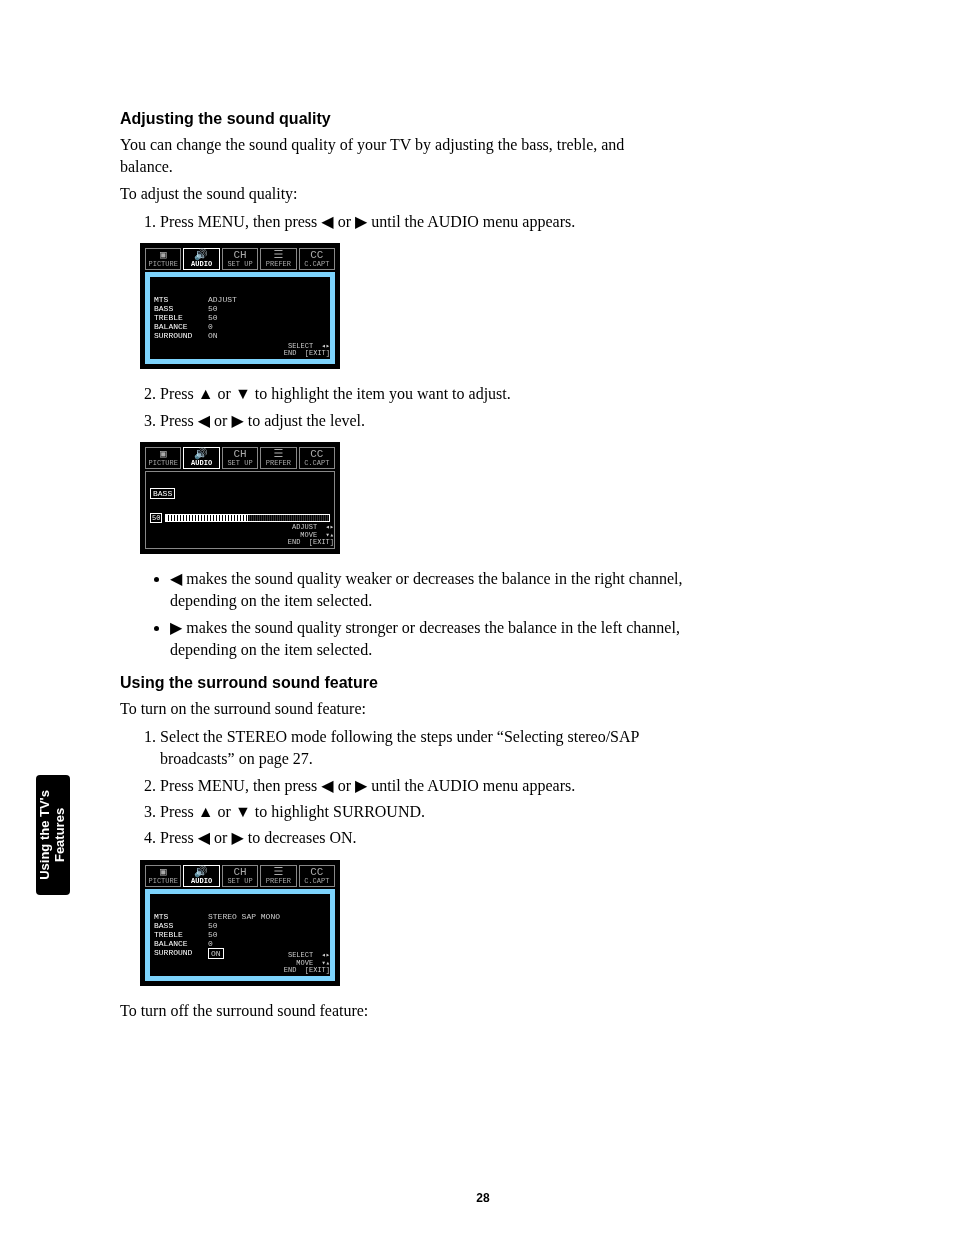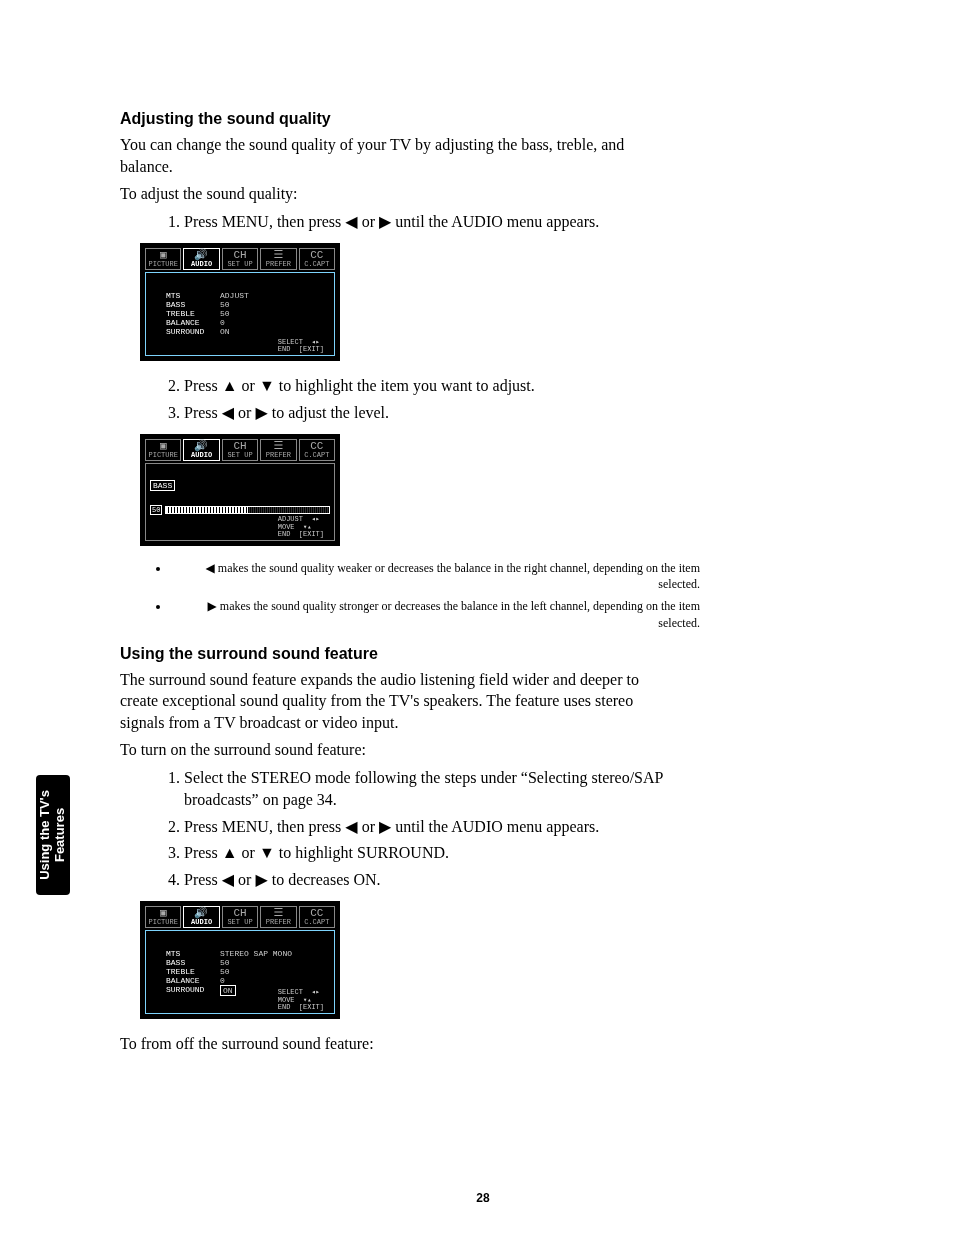--- a/index.html
+++ b/index.html
@@ -55,33 +55,31 @@
   }
   ol.steps {
     margin: 0 0 10px 0;
     padding-left: 40px;
     max-width: 540px;
   }
   ol.steps > li {
     font-size: 16px;
     line-height: 1.4;
     margin-bottom: 4px;
-    margin-left: 24px;
   }
   ul.bullets {
     margin: 0 0 14px 0;
     padding-left: 50px;
     list-style: disc;
     max-width: 530px;
   }
   ul.bullets > li {
-    font-size: 12px;
+    font-size: 16px;
     line-height: 1.35;
     margin-bottom: 6px;
-    text-align: right;
   }
   .osd {
     width: 200px;
     border: 3px double #000;
     background: #000;
     color: #fff;
     margin: 8px 0 14px 20px;
     font-family: "Courier New", monospace;
     font-size: 9px;
     padding: 2px;
@@ -105,41 +103,41 @@
     border-color: #fff;
     color: #fff;
     font-weight: bold;
   }
   .osd-tab .ic {
     display:block;
     font-size:11px;
     line-height:1;
   }
   .osd-body {
-    border: 1px solid #7dd3fc;
-    padding: 18px 4px 4px 20px;
+    border: 5px solid #7dd3fc;
+    padding: 18px 4px 4px 4px;
     min-height: 60px;
     position: relative;
   }
   .osd-row {
     display: flex;
     font-size: 8px;
     color: #0ff;
     color: #88ccff;
   }
   .osd-row .lbl { width: 54px; color: #fff; }
   .osd-row .val { color: #ccc; }
   .osd-row.hi .lbl { color:#fff; }
   .osd-hint {
     position: absolute;
     bottom: 1px;
-    right: 10px;
+    right: 0;
     font-size: 7px;
     color: #ccc;
-    text-align: left;
+    text-align: right;
     line-height: 1.1;
   }
   .osd-slider-body {
     border: 1px solid #888;
     padding: 16px 4px 4px 4px;
     min-height: 56px;
     position: relative;
   }
   .osd-slider-label {
     border:1px solid #fff;
@@ -274,24 +272,23 @@
       </div>
     </div>
   </div>
 
   <ul class="bullets">
     <li>◀ makes the sound quality weaker or decreases the balance in the right channel, depending on the item selected.</li>
     <li>▶ makes the sound quality stronger or decreases the balance in the left channel, depending on the item selected.</li>
   </ul>
 
   <h2 class="section second-section">Using the surround sound feature</h2>
-  <p class="body">The surround sound feature expands the audio listening field wider and deeper to create exceptional sound quality from the TV's speakers. The feature uses stereo signals from a TV broadcast or video input.</p>
   <p class="body">To turn on the surround sound feature:</p>
   <ol class="steps">
-    <li>Select the STEREO mode following the steps under “Selecting stereo/SAP broadcasts” on page 34.</li>
+    <li>Select the STEREO mode following the steps under “Selecting stereo/SAP broadcasts” on page 27.</li>
     <li>Press MENU, then press ◀ or ▶ until the AUDIO menu appears.</li>
     <li>Press ▲ or ▼ to highlight SURROUND.</li>
     <li>Press ◀ or ▶ to decreases ON.</li>
   </ol>
 
   <div class="osd">
     <div class="osd-tabs">
       <div class="osd-tab"><span class="ic">▣</span><span>PICTURE</span></div>
       <div class="osd-tab active"><span class="ic">🔊</span><span>AUDIO</span></div>
       <div class="osd-tab"><span class="ic">CH</span><span>SET UP</span></div>
@@ -320,17 +317,17 @@
           <span class="val"><span class="highlight-box">ON</span></span>
         </div>
       <div class="osd-hint">
         <span>SELECT</span> &nbsp;◂▸<br>
         <span>MOVE</span> &nbsp;▾▴<br>
         <span>END</span> &nbsp;<span>[EXIT]</span>
       </div>
     </div>
   </div>
 
-  <p class="body">To from off the surround sound feature:</p>
+  <p class="body">To turn off the surround sound feature:</p>
 
 </div>
 
 <div class="page-num">28</div>
 
 </body></html>

